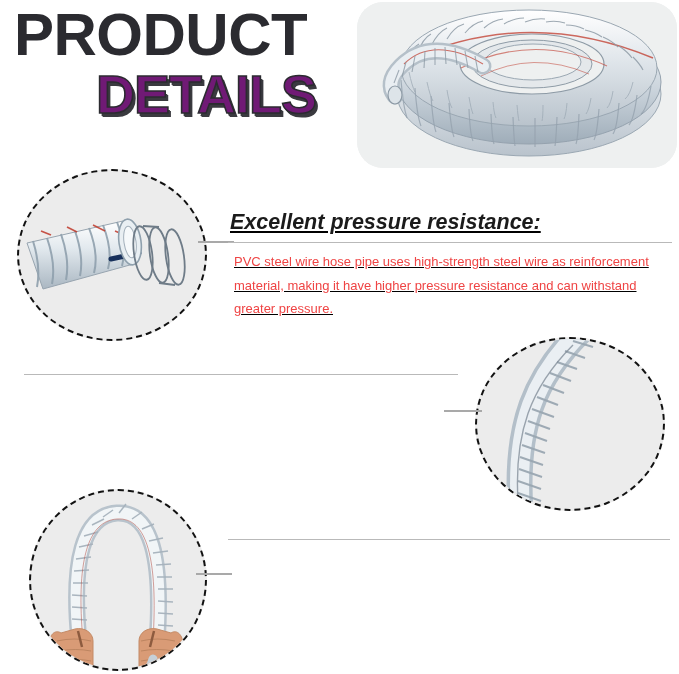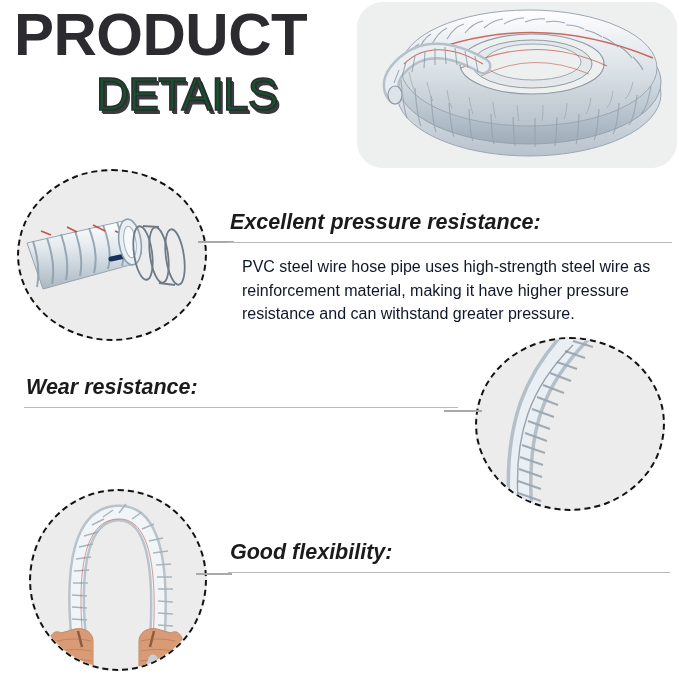--- a/index.html
+++ b/index.html
@@ -37,26 +37,26 @@
     font-weight: bold;
     letter-spacing: -0.5px;
     color: #2b2b30;
     line-height: 66px;
     white-space: nowrap;
   }
   .title-word-2 {
     position: absolute;
     left: 82px;
     top: 57px;
-    font-size: 46px;
-    font-weight: normal;
+    font-size: 54px;
+    font-weight: bold;
     letter-spacing: -1px;
     line-height: 70px;
     white-space: nowrap;
-    color: #14532d;
+    color: #701a75;
     -webkit-text-stroke: 1.6px #2b2b30;
     text-shadow:
       3px 4px 0 #3a3a3f,
       2px 3px 0 #3a3a3f;
   }
 
   
   .photo-panel {
     position: absolute;
     left: 357px;
@@ -104,41 +104,42 @@
     height: 1.5px;
     background: #a9a9a9;
   }
   #connector-pressure { left: 198px; top: 241px; width: 36px; }
   #connector-wear     { left: 444px; top: 410px; width: 38px; }
   #connector-flex     { left: 196px; top: 573px; width: 36px; }
 
   
   .feature {
     position: absolute;
+    text-decoration: underline;
   }
   .feature-heading {
     font-size: 21.5px;
     font-weight: bold;
     font-style: italic;
     color: #1b1b1b;
     line-height: 26px;
     white-space: nowrap;
     margin: 0 0 4px 0;
     padding: 0 0 3px 2px;
   }
   .heading-rule {
     height: 1.3px;
     background: #b9b9b9;
     margin-bottom: 7px;
   }
   .feature-body {
-    font-size: 16px;
-    color: #0f172a;
+    font-size: 13px;
+    color: #ef4444;
     line-height: 23.5px;
-    margin: 12px;
+    margin: 4px;
     padding-left: 2px;
   }
 
   #feature-pressure {
     left: 228px;
     top: 209px;
     width: 446px;
   }
   #feature-pressure .heading-rule { width: 444px; }
 
@@ -397,22 +398,20 @@
   </div>
   <div class="connector" id="connector-flex"></div>
 
   <div class="feature" id="feature-pressure">
     <div class="feature-heading">Excellent pressure resistance:</div>
     <div class="heading-rule"></div>
     <p class="feature-body">PVC steel wire hose pipe uses high-strength steel wire as reinforcement material, making it have higher pressure resistance and can withstand greater pressure.</p>
   </div>
 
   <div class="feature" id="feature-wear">
-    <div class="feature-heading">Wear resistance:</div>
     <div class="heading-rule"></div>
   </div>
 
   <div class="feature" id="feature-flex">
-    <div class="feature-heading">Good flexibility:</div>
     <div class="heading-rule"></div>
   </div>
 
 </div>
 
 </body></html>

